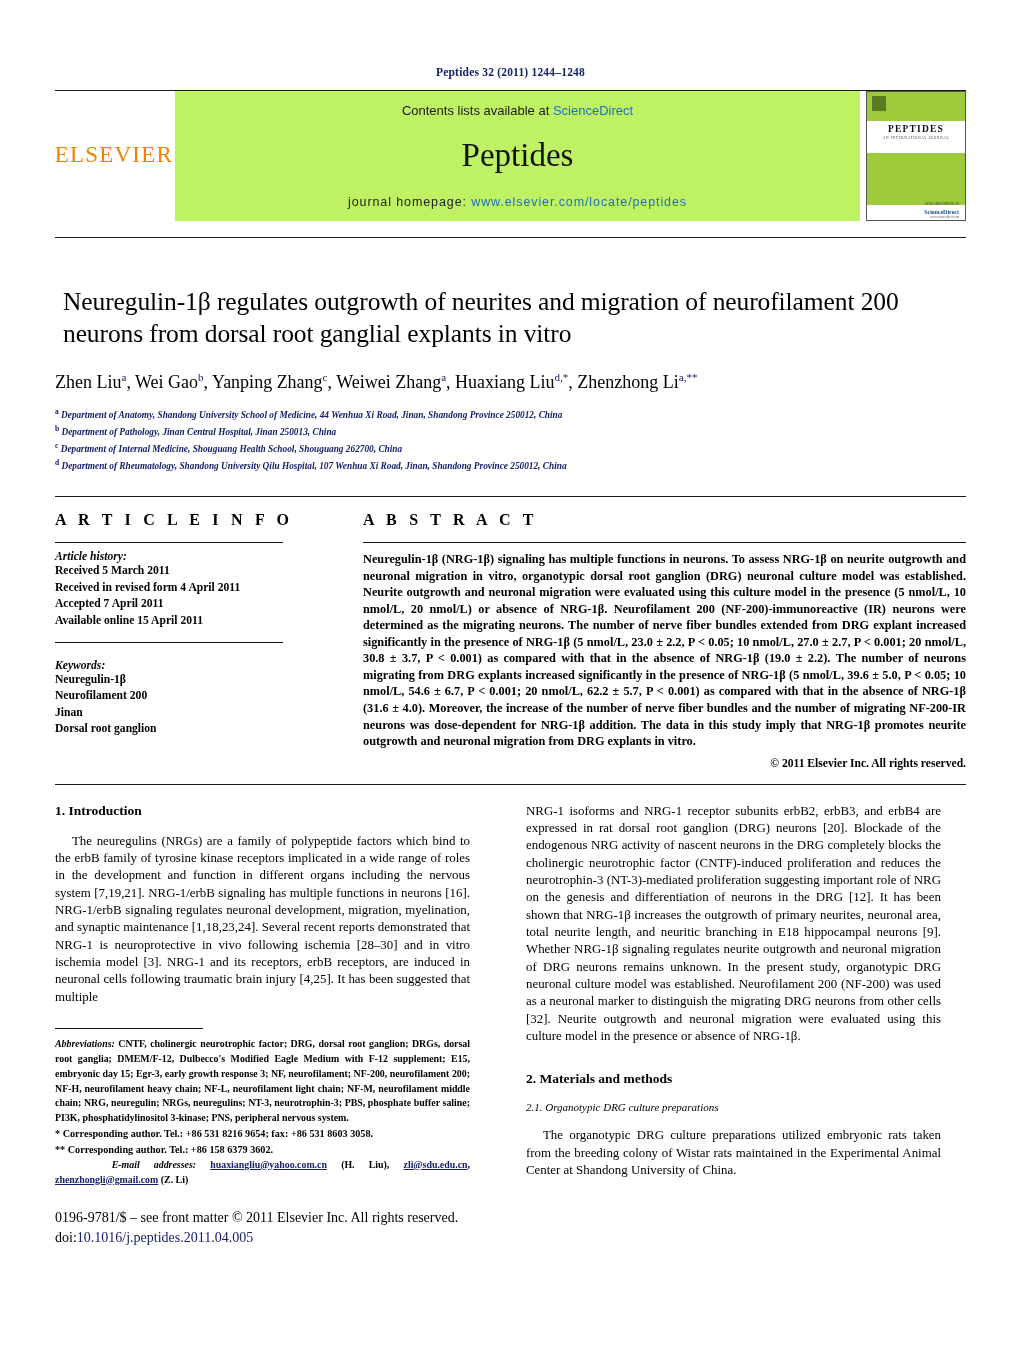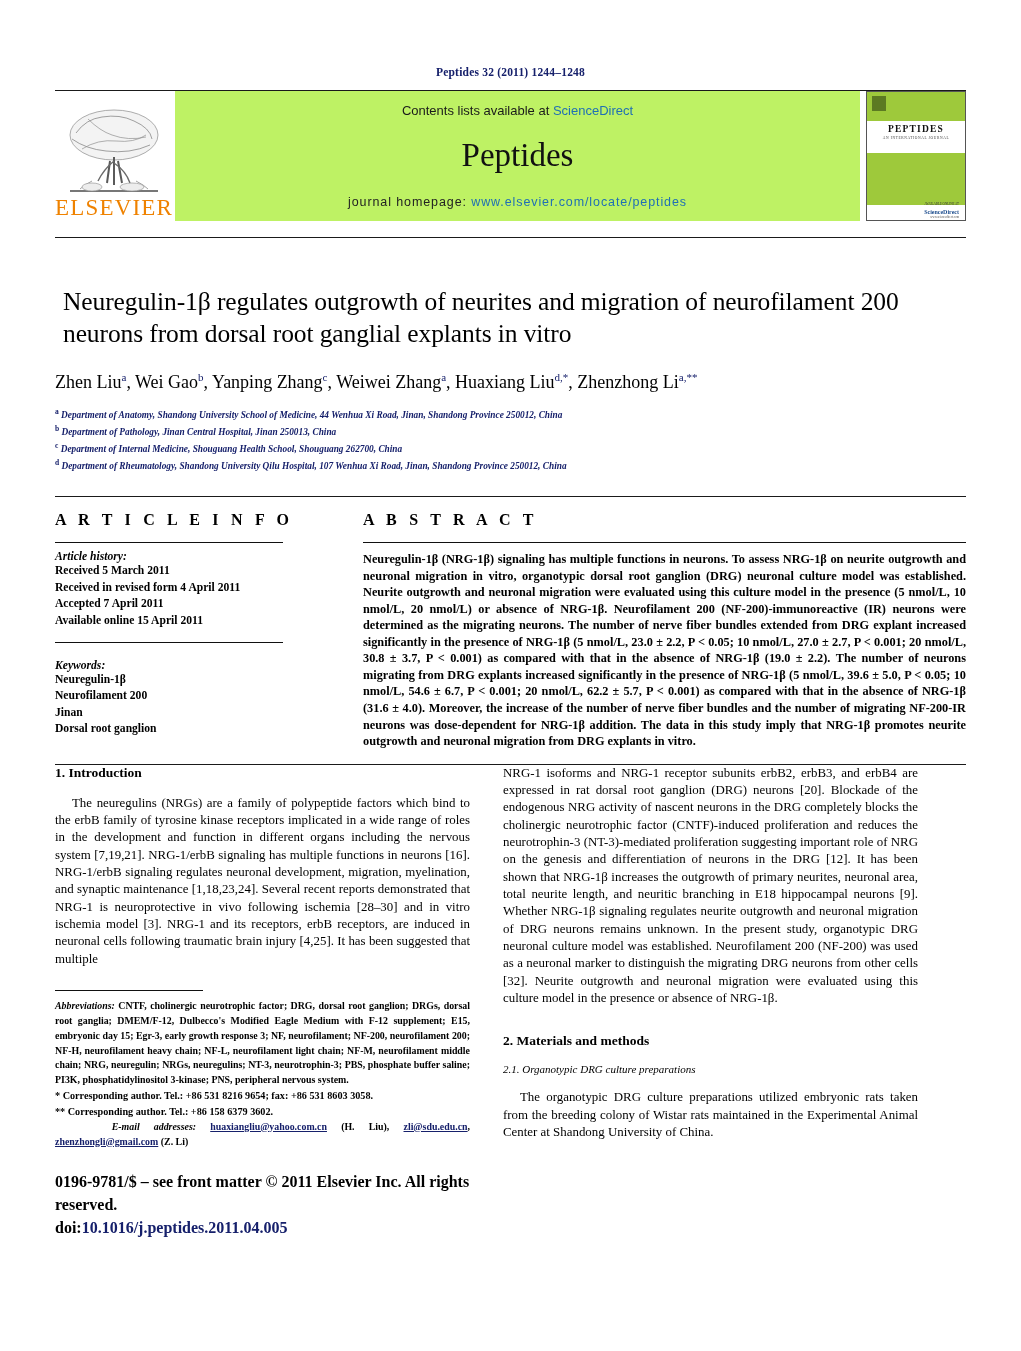--- a/index.html
+++ b/index.html
@@ -25,21 +25,21 @@
   
   .masthead {
     margin:12px 55px 0 55px;
     border-top:1.6px solid #1a1a1a;
     display:flex;
     align-items:stretch;
     height:130px;
   }
   .elsevier-logo {
     width:118px; flex:0 0 118px;
-    display:flex; flex-direction:column;
+    display:flex; 
     align-items:center; justify-content:flex-end;
     padding-bottom:2px; box-sizing:border-box;
   }
   .tree-svg { display:block; }
   .elsevier-word {
     font-family:"Liberation Serif", serif;
     color:#ef8200;
     font-size:23px;
     letter-spacing:1.2px;
     line-height:1;
@@ -150,22 +150,23 @@
     line-height:1.345;
     text-align:justify;
     font-weight:bold;
   }
   .copyright { text-align:right; font-size:11.6px; font-weight:bold; margin-top:7px; }
 
   
   .bodywrap {
     margin:14px 55px 0 55px;
     border-top:1.6px solid #1a1a1a;
+    padding-top:18px;
     display:flex;
-    column-gap:33px;
+    column-gap:56px;
   }
   .bodycol { width:415px; flex:0 0 415px; position:relative; }
   h2.sec {
     font-size:13.5px;
     font-weight:bold;
     margin:0 0 14px 0;
     font-family:"Liberation Serif", serif;
   }
   h2.sec.spaced { margin-top:26px; }
   h3.subsec {
@@ -190,22 +191,22 @@
     font-size:9.9px;
     line-height:1.5;
     text-align:justify;
     font-weight:bold;
   }
   .fn i { font-style:italic; }
   .fn-corr { font-size:10.2px; line-height:1.55; font-weight:bold; padding-left:8px; text-indent:-8px; }
   .mail { color:#16206b; }
   .imprint {
     margin-top:20px;
-    font-size:16px;
-    font-weight:bold;
+    font-size:14px;
+    font-weight:normal;
     line-height:1.45;
   }
   .imprint .doi { color:#16206b; }
 </style>
 </head>
 <body>
 
 <div class="page">
 
   <div class="runhead">Peptides 32 (2011) 1244–1248</div>
@@ -290,20 +291,21 @@
         <div class="info-line">Neurofilament 200</div>
         <div class="info-line">Jinan</div>
         <div class="info-line">Dorsal root ganglion</div>
       </div>
     </div>
 
     <div class="col-abs">
       <div class="secthead">A B S T R A C T</div>
       <div class="rule-abs"></div>
       <div class="abs-text">Neuregulin-1β (NRG-1β) signaling has multiple functions in neurons. To assess NRG-1β on neurite outgrowth and neuronal migration in vitro, organotypic dorsal root ganglion (DRG) neuronal culture model was established. Neurite outgrowth and neuronal migration were evaluated using this culture model in the presence (5 nmol/L, 10 nmol/L, 20 nmol/L) or absence of NRG-1β. Neurofilament 200 (NF-200)-immunoreactive (IR) neurons were determined as the migrating neurons. The number of nerve fiber bundles extended from DRG explant increased significantly in the presence of NRG-1β (5 nmol/L, 23.0 ± 2.2, P &lt; 0.05; 10 nmol/L, 27.0 ± 2.7, P &lt; 0.001; 20 nmol/L, 30.8 ± 3.7, P &lt; 0.001) as compared with that in the absence of NRG-1β (19.0 ± 2.2). The number of neurons migrating from DRG explants increased significantly in the presence of NRG-1β (5 nmol/L, 39.6 ± 5.0, P &lt; 0.05; 10 nmol/L, 54.6 ± 6.7, P &lt; 0.001; 20 nmol/L, 62.2 ± 5.7, P &lt; 0.001) as compared with that in the absence of NRG-1β (31.6 ± 4.0). Moreover, the increase of the number of nerve fiber bundles and the number of migrating NF-200-IR neurons was dose-dependent for NRG-1β addition. The data in this study imply that NRG-1β promotes neurite outgrowth and neuronal migration from DRG explants in vitro.</div>
+      <div class="copyright">© 2011 Elsevier Inc. All rights reserved.</div>
     </div>
   </div>
 
   <div class="bodywrap">
 
     <div class="bodycol">
       <h2 class="sec">1.  Introduction</h2>
       <p class="body">The neuregulins (NRGs) are a family of polypeptide factors which bind to the erbB family of tyrosine kinase receptors implicated in a wide range of roles in the development and function in different organs including the nervous system [7,19,21]. NRG-1/erbB signaling has multiple functions in neurons [16]. NRG-1/erbB signaling regulates neuronal development, migration, myelination, and synaptic maintenance [1,18,23,24]. Several recent reports demonstrated that NRG-1 is neuroprotective in vivo following ischemia [28–30] and in vitro ischemia model [3]. NRG-1 and its receptors, erbB receptors, are induced in neuronal cells following traumatic brain injury [4,25]. It has been suggested that multiple</p>
 
       <div class="footnote-area">

